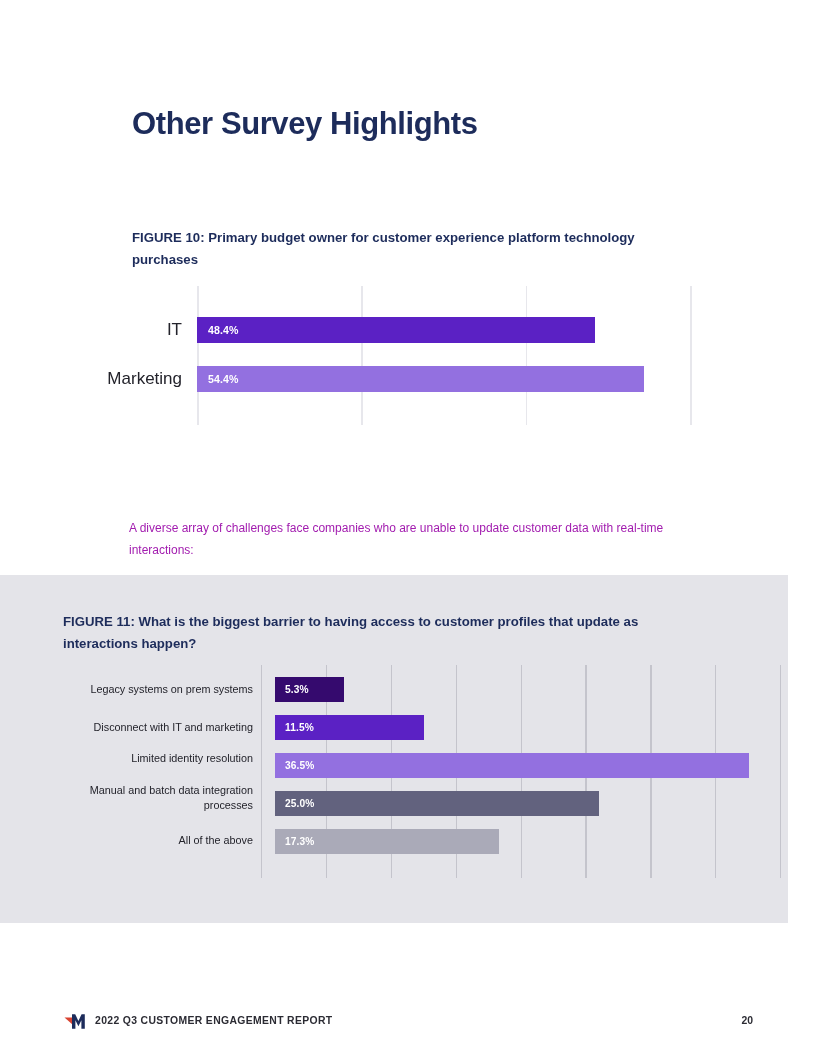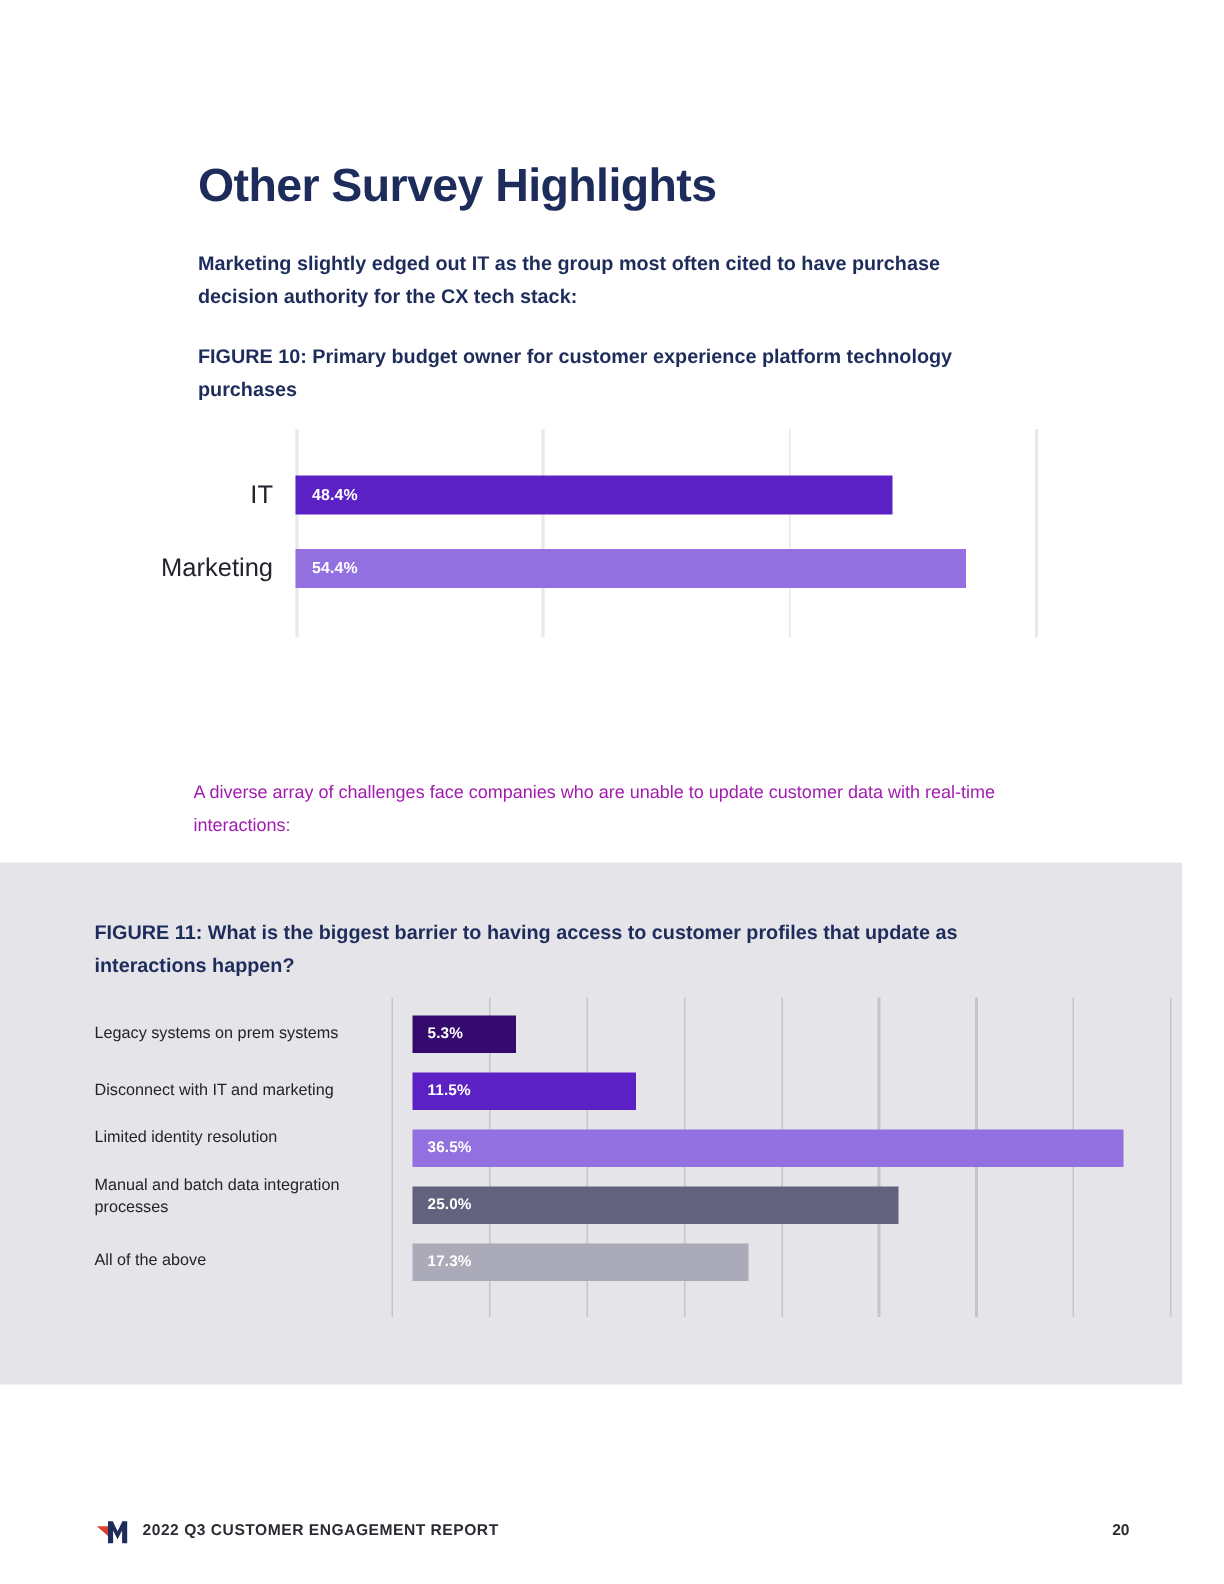--- a/index.html
+++ b/index.html
@@ -175,21 +175,21 @@
     left: 0;
     top: 0;
     width: 816px;
     height: 213px;
   }
   .c2-row { position: absolute; left: 0; width: 816px; }
   .c2-label {
     position: absolute;
     left: 63px;
     width: 190px;
-    text-align: left;
+    text-align: right;
     font-size: 10.8px;
     color: #23232b;
     line-height: 14.5px;
     font-weight: normal;
   }
   .c2-bar {
     position: absolute;
     left: 275px;
     height: 25px;
     display: flex;
@@ -237,21 +237,20 @@
     color: #2b2b33;
   }
 </style>
 </head>
 <body>
 
 <div class="page">
 
   <h1 class="page-title">Other Survey Highlights</h1>
 
-  <p class="intro-para">Marketing slightly edged out IT as the group most often cited to have purchase decision authority for the CX tech stack:</p>
 
   <p class="figure-caption-10">FIGURE 10: Primary budget owner for customer experience platform technology purchases</p>
 
   <div class="chart1">
     <div class="chart1-grid">
         <div class="gl" style="left: 0px;"></div>
         <div class="gl" style="left: 164.333px;"></div>
         <div class="gl" style="left: 328.667px;"></div>
         <div class="gl" style="left: 493px;"></div>
       </div>

